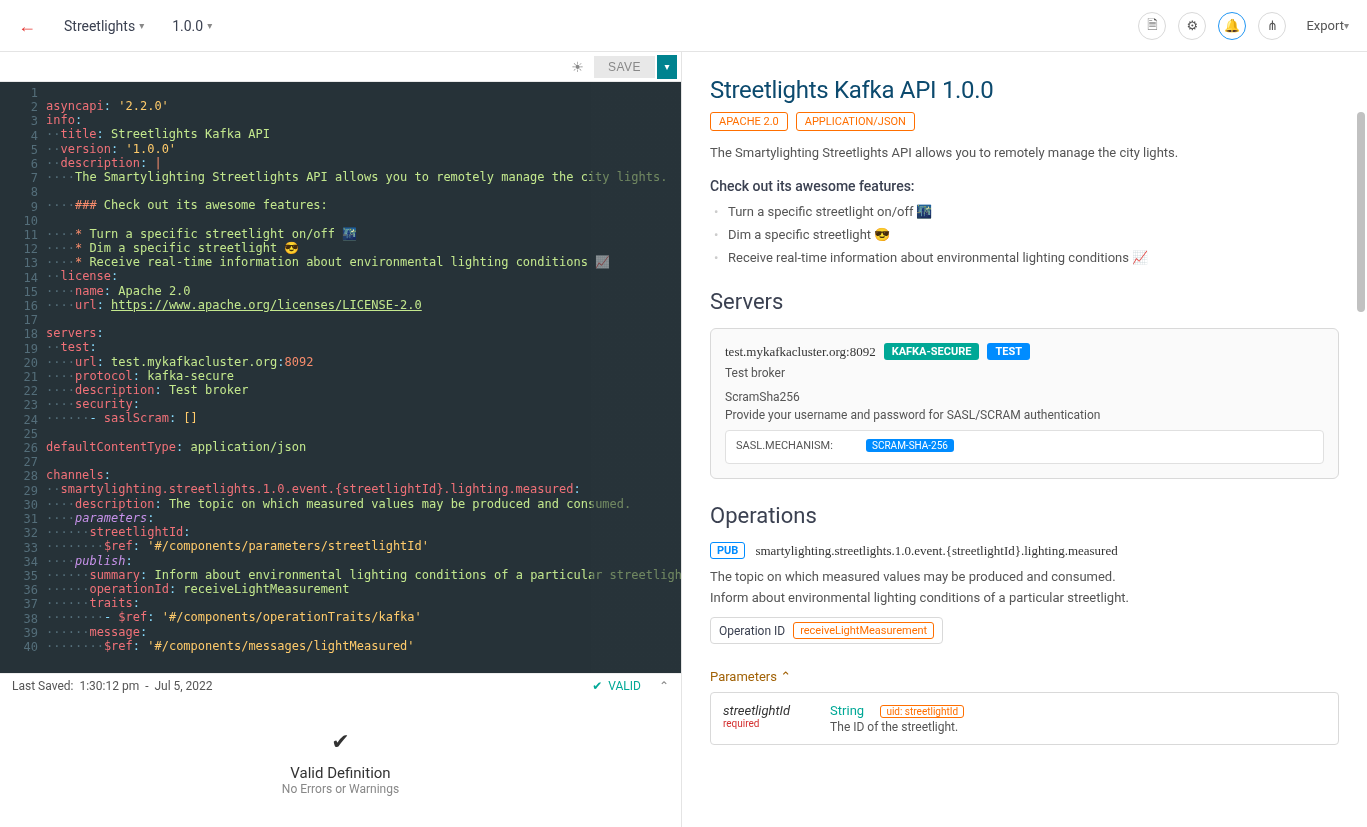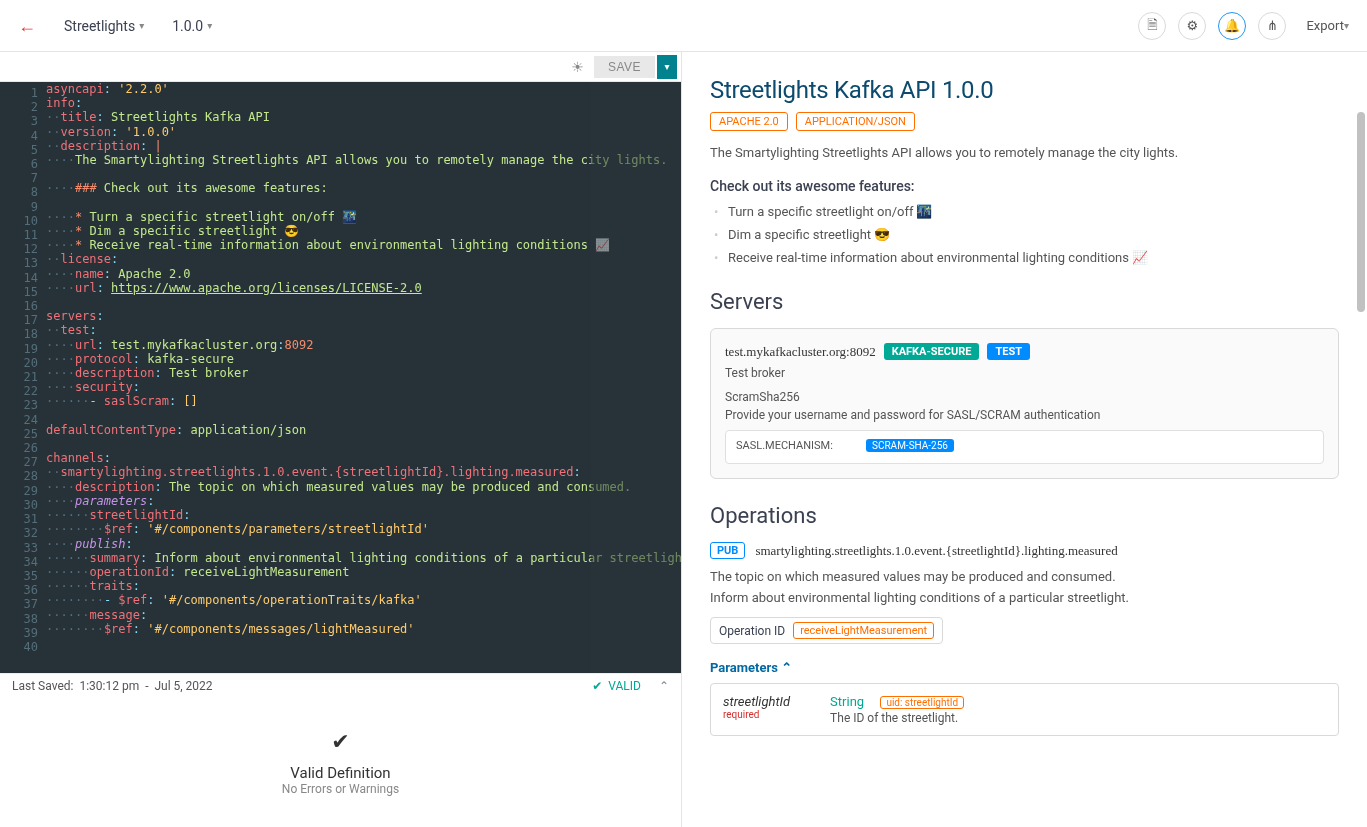--- a/index.html
+++ b/index.html
@@ -15,21 +15,21 @@
 .export-link { color: #555; cursor: pointer; display: flex; align-items: center; margin-left:8px; }
 
 .main { display: flex; height: calc(100vh - 52px); }
 .left-pane { width: 682px; display: flex; flex-direction: column; border-right: 1px solid #e4e4e4; position:relative; }
 .editor-toolbar { height: 30px; display: flex; justify-content: flex-end; align-items: center; padding-right:4px; gap:2px; border-bottom:1px solid #e8e8e8;}
 .sun-icon { color:#888; font-size:14px; padding:0 8px; cursor:pointer;}
 .save-btn { background:#e8e8e8; color:#888; border:none; padding:4px 14px; font-size:12px; cursor:pointer; letter-spacing:0.5px;}
 .save-drop { background:#00838f; color:#fff; width:20px; height:24px; display:flex; align-items:center; justify-content:center; cursor:pointer; font-size:10px;}
 .editor-wrap { flex:1; background:#263238; position:relative; overflow:hidden; display:flex;}
 .gutter { background:#263238; color:#546e7a; text-align:right; padding:4px 8px 4px 4px; font-family:Consolas,Monaco,monospace; font-size:12px; line-height:14.2px; user-select:none; width:46px;}
-.code { flex:1; padding:0 0; font-family:Consolas,Monaco,monospace; font-size:12px; line-height:14.2px; color:#eeffff; white-space:pre; overflow:hidden;}
+.code { flex:1; padding:17px 0; font-family:Consolas,Monaco,monospace; font-size:12px; line-height:14.2px; color:#eeffff; white-space:pre; overflow:hidden;}
 .minimap { position:absolute; right:0; top:0; width:90px; height:100%; background:linear-gradient(180deg, rgba(40,52,58,0.9), rgba(40,52,58,0.9)); opacity:0.6; overflow:hidden; font-size:2px; line-height:2.5px; color:#89ddff; padding:2px; }
 .tk-red{color:#f07178;} .tk-yellow{color:#ffcb6b;} .tk-green{color:#c3e88d;} .tk-cyan{color:#89ddff;} .tk-orange{color:#f78c6c;} .tk-gray{color:#546e7a;} .tk-link{color:#c3e88d; text-decoration:underline;} .tk-italic{font-style:italic; color:#c792ea;}
 
 .status-row { height:24px; display:flex; align-items:center; justify-content:space-between; padding:0 12px; border-top:1px solid #eee; font-size:12px; color:#555;}
 .status-right { display:flex; align-items:center; gap:6px; color:#00a896;}
 .valid-panel { flex-shrink:0; height:130px; display:flex; flex-direction:column; align-items:center; justify-content:center; color:#444;}
 .valid-panel .check { font-size:22px; color:#333; margin-bottom:10px;}
 .valid-panel .title { font-size:15px; color:#333;}
 .valid-panel .sub { font-size:12px; color:#888;}
 
@@ -55,21 +55,21 @@
 .sec-sub { font-size:12px; color:#555; margin-bottom:4px;}
 .inner-box { border:1px solid #e0e0e0; border-radius:4px; padding:8px 10px; margin-top:8px; background:#fff; font-size:11px;}
 .inner-box .kv { margin-bottom:3px;}
 .inner-box .k { color:#555; display:inline-block; width:130px;}
 .badge-sm { background:#008cff; color:#fff; padding:1px 6px; border-radius:3px; font-size:10px;}
 .op-head { display:flex; align-items:center; gap:10px; margin-bottom:10px;}
 .pub-badge { border:1.5px solid #008cff; color:#008cff; padding:1px 6px; font-size:11px; font-weight:700; border-radius:3px;}
 .op-desc { color:#555; font-size:13px; margin-bottom:6px;}
 .opid-box { border:1px solid #d9d9d9; border-radius:4px; padding:4px 8px; display:inline-flex; align-items:center; gap:8px; margin-top:6px; font-size:12px;}
 .opid-val { border:1px solid #ff6f00; color:#ff6f00; padding:1px 6px; font-size:11px; border-radius:3px;}
-.param-head { font-size:13px; color:#0369a1; margin:16px 0 8px 0; cursor:pointer;font-weight:bold;}
+.param-head { font-size:13px; color:#a16207; margin:25px 0 8px 0; cursor:pointer;}
 .param-box { border:1px solid #d9d9d9; border-radius:4px; padding:10px 12px; display:flex; gap:40px;}
 .param-name { font-style:italic; color:#333; font-size:13px;}
 .req { color:#d32f2f; font-size:10px; display:block;}
 .param-type { color:#00a896; font-size:13px;}
 .uid-badge { border:1px solid #ff6f00; color:#ff6f00; padding:0 5px; font-size:10px; border-radius:3px; margin-left:13px;}
 .param-desc2 { color:#555; font-size:12px; display:block; margin-top:2px;}
 </style>
 </head>
 <body>
 

